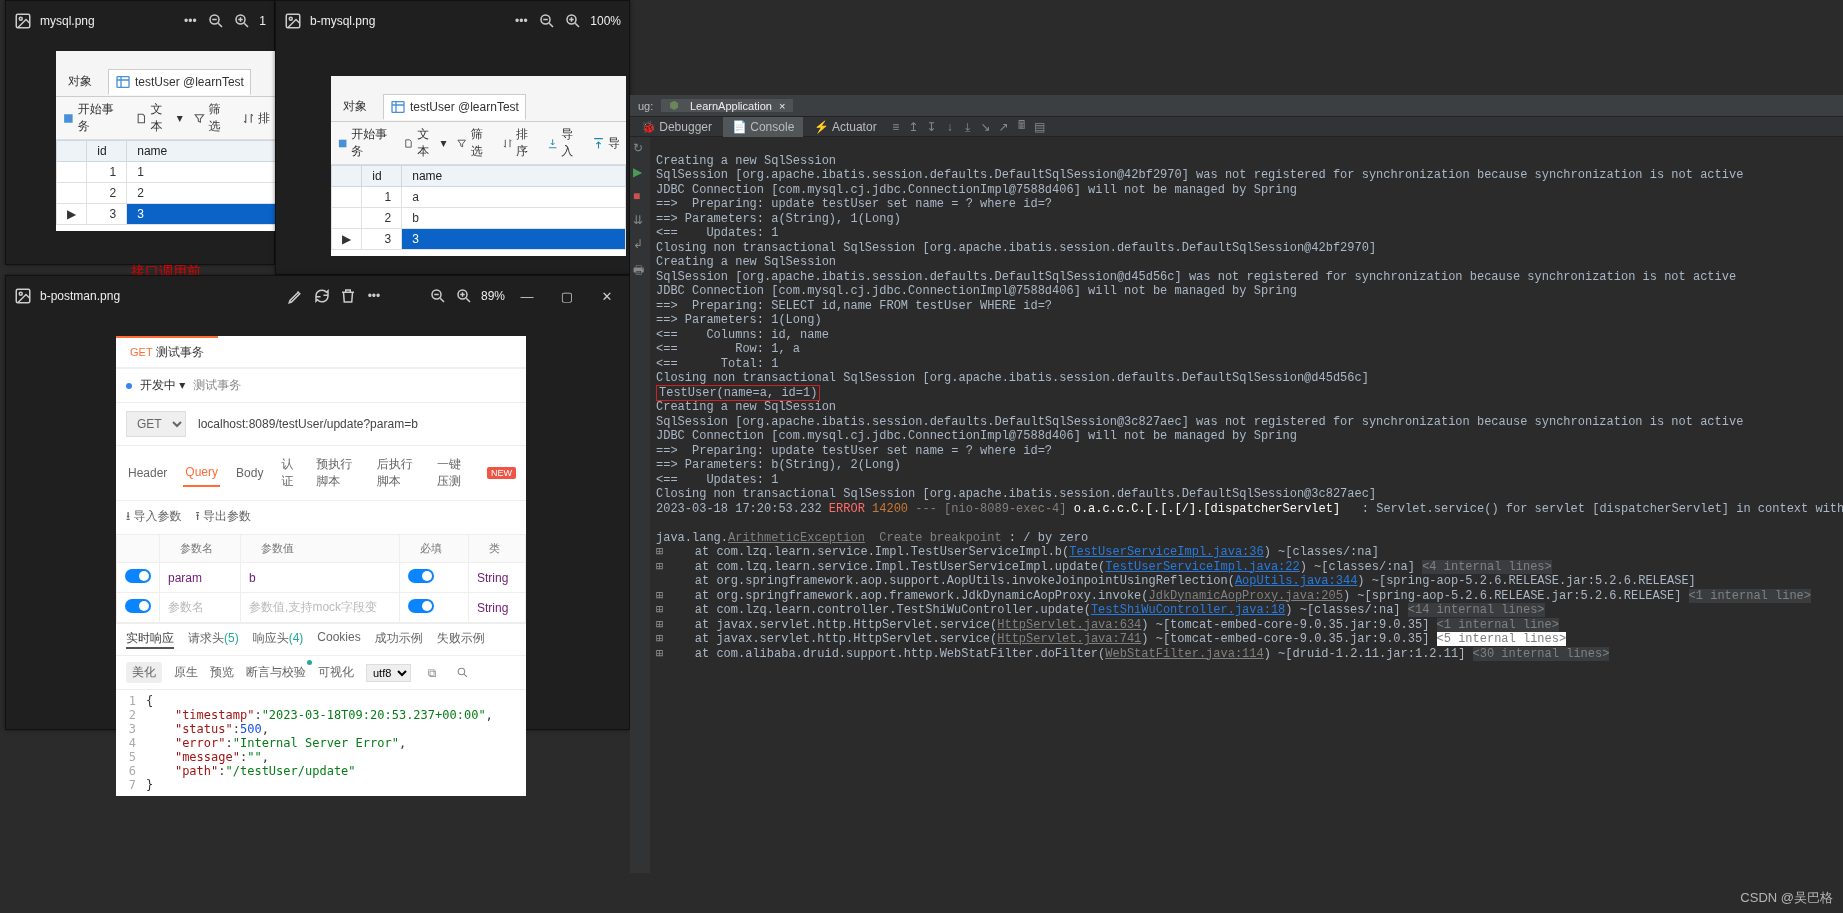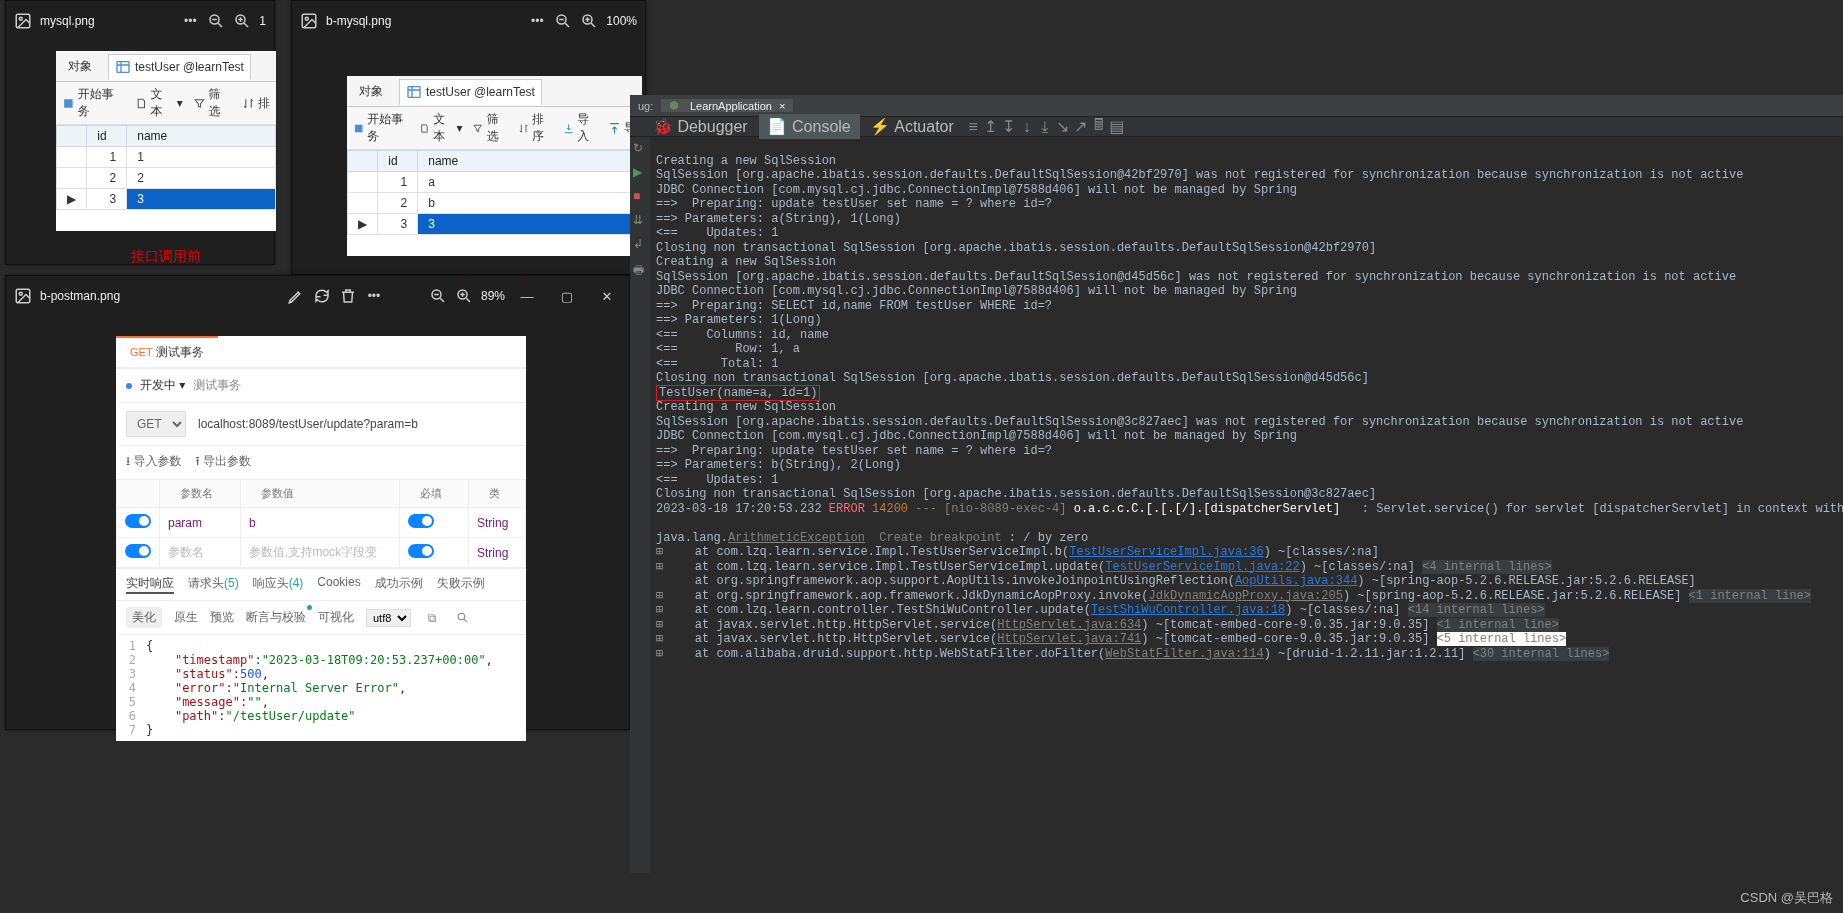--- a/index.html
+++ b/index.html
@@ -3,21 +3,21 @@
 <meta charset="utf-8">
 <style>
   * { box-sizing: border-box; margin: 0; padding: 0; }
   body { font-family: -apple-system, "Segoe UI", Arial, sans-serif; font-size: 12px; background:#2b2b2b; width:1843px; height:913px; position:relative; overflow:hidden; color:#ddd; }
   .win { position:absolute; background:#1f1f1f; border:1px solid #111; box-shadow:0 0 4px rgba(0,0,0,.5); }
   .titlebar { display:flex; align-items:center; height:40px; padding:0 8px; color:#eee; gap:8px; }
   .titlebar .spacer { flex:1; }
   .ticon { width:18px; height:18px; display:inline-flex; align-items:center; justify-content:center; color:#ccc; }
   .white-app { background:#fff; color:#333; }
   .db-tabs { display:flex; gap:10px; padding:2px 6px; background:#f5f5f5; border-bottom:1px solid #ccc; font-size:12px; align-items:center; }
-  .db-tab { padding:4px 6px; display:flex; align-items:center; gap:4px; }
+  .db-tab { padding:4px 6px; display:flex; align-items:center; gap:4px;margin-top:15px; }
   .db-tab.active { background:#fff; border:1px solid #ccc; border-bottom:1px solid #fff; position:relative; top:1px; }
   .db-toolbar { display:flex; gap:10px; padding:4px 6px; background:#f7f7f7; border-bottom:1px solid #ddd; font-size:12px; align-items:center; }
   .db-toolbar .tb { display:flex; align-items:center; gap:3px; color:#333; }
   .tb svg { width:13px; height:13px; }
   table.dt { width:100%; border-collapse:collapse; font-size:12px; }
   table.dt th { background:#eef3f8; border:1px solid #cfd8e2; padding:3px 10px; text-align:left; font-weight:normal; color:#222; }
   table.dt td { border:1px solid #e0e0e0; padding:3px 10px; color:#333; }
   table.dt td.num { text-align:right; width:40px; }
   tr.selected td.sel { background:#0b63c7; color:#fff; }
   .rowptr { width:14px; border:1px solid #e0e0e0; text-align:center; color:#333; }
@@ -52,21 +52,21 @@
   .json-view .gut { width:30px; text-align:right; color:#aaa; padding-right:10px; user-select:none; }
   .json-view .k { color:#a31515; }
   .json-view .s { color:#067d17; }
   .json-view .n { color:#1750eb; }
   .json-view .p { color:#333; }
   
   .ide { position:absolute; left:630px; top:95px; right:0; bottom:40px; background:#2b2b2b; }
   .ide-head { display:flex; align-items:center; height:22px; background:#3c3f41; border-bottom:1px solid #222; font-size:11px; color:#bbb; }
   .ide-head .rc { padding:0 8px; display:flex; align-items:center; gap:4px; }
   .ide-head .rc.active { background:#4e5254; color:#eee; }
-  .ide-sub { display:flex; align-items:center; height:20px; background:#313335; border-bottom:1px solid #222; font-size:16px; color:#bbb; gap:2px; padding-left:14px;}
+  .ide-sub { display:flex; align-items:center; height:20px; background:#313335; border-bottom:1px solid #222; font-size:12px; color:#bbb; gap:2px; padding-left:2px;}
   .ide-sub .sb { padding:2px 8px; border:1px solid transparent; }
   .ide-sub .sb.cons { background:#515658; }
   .ide-sub .tbic { width:16px; text-align:center; color:#888; }
   .ide-body { display:flex; height:calc(100% - 42px); }
   .ide-gutter { width:20px; background:#313335; display:flex; flex-direction:column; align-items:center; padding-top:4px; gap:10px; }
   .ide-gutter .gi { width:14px; height:14px; color:#888; }
   .console { flex:1; overflow:auto; padding:2px 6px; font-family:Consolas,"Courier New",monospace; font-size:12px; line-height:14.5px; color:#a9b7c6; white-space:pre; }
   .console .lnk { color:#287bde; text-decoration:underline; }
   .console .lnk2 { color:#808080; text-decoration:underline; }
   .console .gray { color:#808080; }
@@ -165,21 +165,21 @@
             <td class="rowptr">▶</td>
             <td class="num">3</td>
             <td class="sel">3</td>
           </tr>
     </tbody>
       </table>
     <div class="red-label">接口调用前</div>
   </div>
 </div>
 
-<div class="win" style="left:291px; top:0; width:355px; height:275px;">
+<div class="win" style="left:275px; top:0; width:355px; height:275px;">
   <div class="titlebar">
     <span class="ticon">
         <svg viewBox="0 0 24 24" fill="none" stroke="currentColor" stroke-width="2">
           <rect x="3" y="3" width="18" height="18" rx="2"></rect>
           <circle cx="9" cy="9" r="2"></circle>
           <path d="M21 15l-5-5L5 21"></path>
         </svg>
       </span>
     <span>b-mysql.png</span>
     <span class="spacer"></span>
@@ -326,20 +326,30 @@
       <div class="pm-top-tab active"><span class="pill">GET</span>&nbsp;<span>测试事务</span></div>
     </div>
     <div class="pm-row">
       <span class="dot-blue"></span>
       <span><span>开发中</span> ▾</span>
       <span style="color:#888">测试事务</span>
     </div>
     <div class="pm-row">
       <select class="meth"><option>GET</option></select>
       <input class="url-in" value="localhost:8089/testUser/update?param=b" style="">
+    </div>
+    <div class="pm-subtabs">
+      <span class="st">Header</span>
+      <span class="st active">Query</span>
+      <span class="st">Body</span>
+      <span class="st">认证</span>
+      <span class="st">预执行脚本</span>
+      <span class="st">后执行脚本</span>
+      <span class="st">一键压测</span>
+      <span class="badge-new">NEW</span>
     </div>
     <div class="pm-toolbar2">
       <span>⭳ <span>导入参数</span></span>
       <span>⭱ <span>导出参数</span></span>
     </div>
     <table class="param-table">
       <tbody>
           <tr>
             <th style="width:28px"></th>
             <th>参数名</th>

